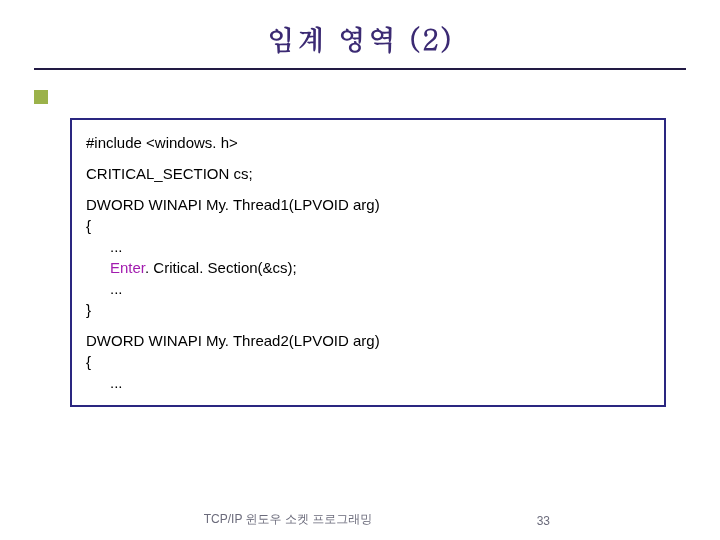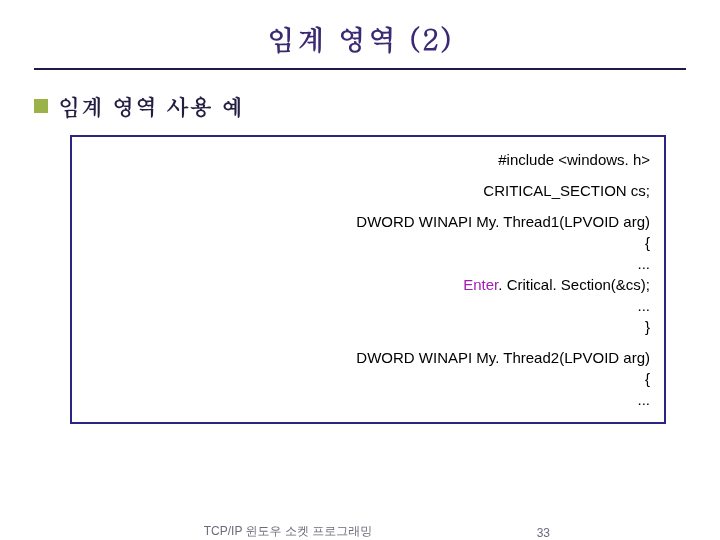--- a/index.html
+++ b/index.html
@@ -41,21 +41,20 @@
   }
   .subtitle {
     font-family: "Batang", serif;
     font-size: 22px;
     color: #231d42;
     letter-spacing: 1px;
     font-weight: bold;
   }
   .code-box-wrap {
     padding-left: 36px;
-    text-align: right;
   }
   .code-box {
     border: 2px solid #2a2680;
     background: #ffffff;
     padding: 12px 14px;
     width: 596px;
   }
   .code-line {
     font-family: Arial, sans-serif;
     font-size: 15px;
@@ -64,21 +63,21 @@
     white-space: pre;
   }
   .code-spacer {
     height: 10px;
   }
   .comment { color: #b81a1a; }
   .fn-red { color: #a21caf; }
   .indent { display: inline-block; width: 24px; }
   .footer {
     position: absolute;
-    bottom: 0;
+    bottom: 12px;
     width: 576px;
     font-size: 12px;
     color: #6b6b7b;
     font-family: Arial, sans-serif;
   }
   .footer-text {
     text-align: center;
   }
   .page-num {
     position: absolute;
@@ -89,21 +88,20 @@
 </style>
 </head>
 <body>
 
 <div class="slide">
   <h1 class="title">임계 영역 (2)</h1>
   <div class="title-underline"></div>
 
   <div class="subtitle-row">
     <div class="bullet"></div>
-    <div class="subtitle">임계 영역 사용 예</div>
   </div>
 
   <div class="code-box-wrap">
     <div class="code-box">
       <div class="code-line">#include &lt;windows. h&gt;</div>
       <div class="code-spacer"></div>
       <div class="code-line">CRITICAL_SECTION cs;</div>
       <div class="code-spacer"></div>
       <div class="code-line">DWORD WINAPI My. Thread1(LPVOID arg)</div>
       <div class="code-line">{</div>

